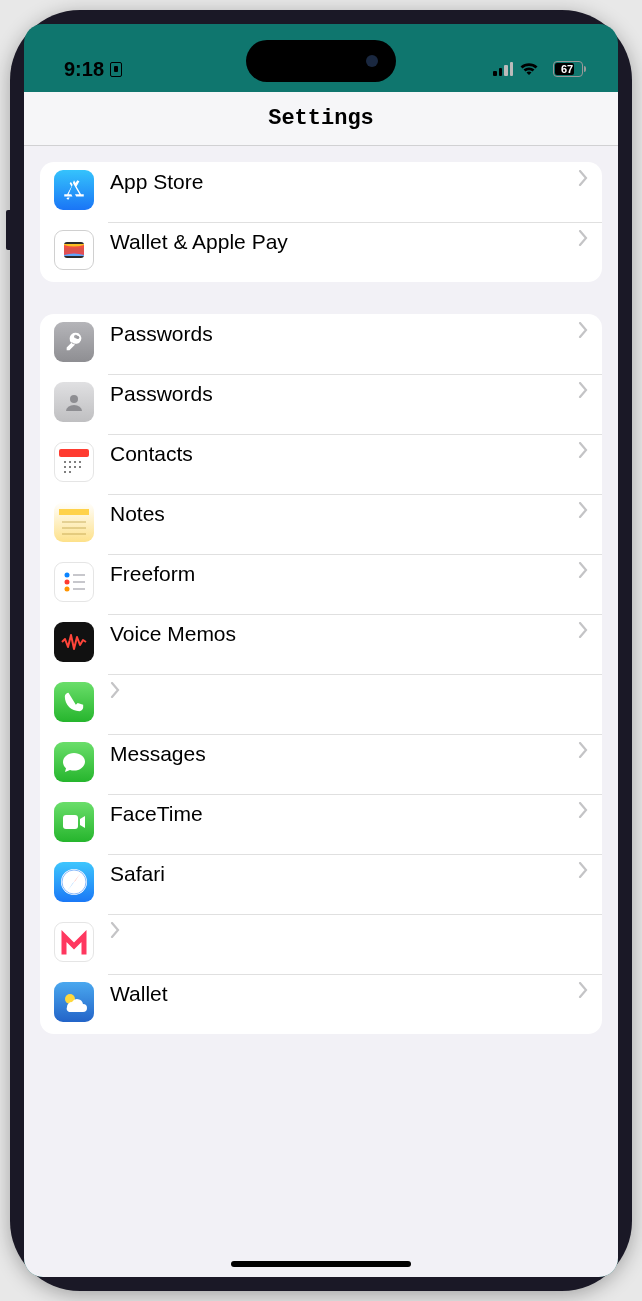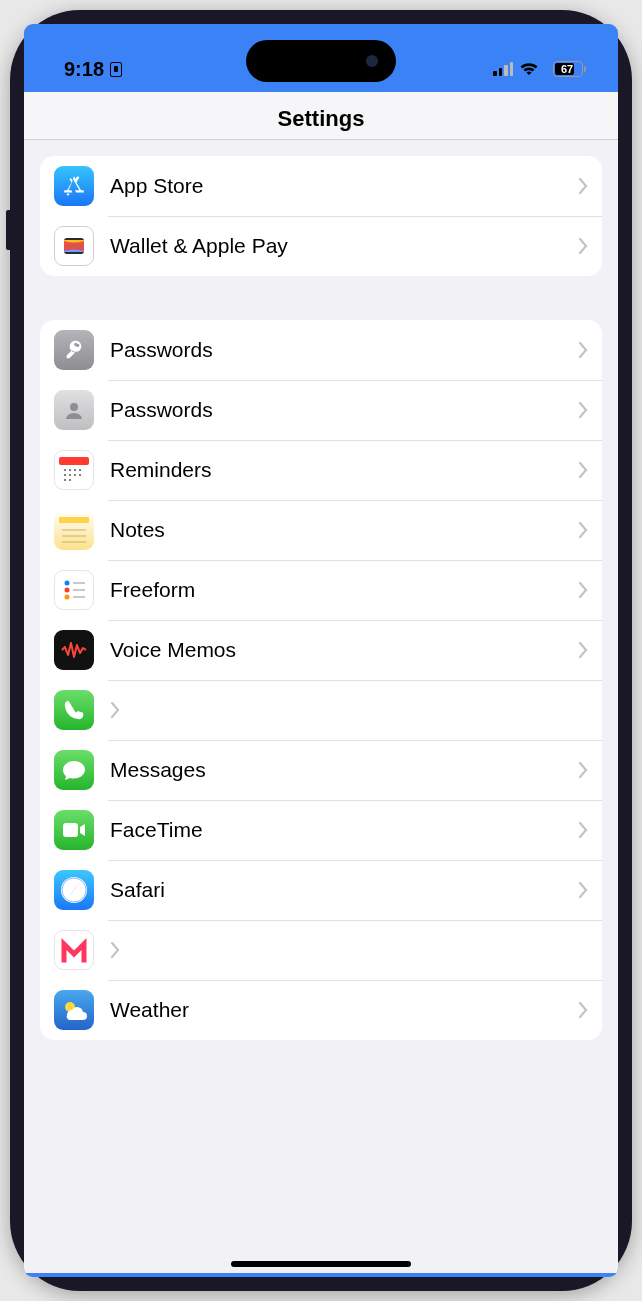--- a/index.html
+++ b/index.html
@@ -25,22 +25,22 @@
       left: -4px;
       top: 200px;
       width: 4px;
       height: 40px;
       background: #1a1826;
       border-radius: 2px 0 0 2px;
     }
     .screen {
       width: 100%;
       height: 100%;
-      background: #3b82f6;
-      border-radius: 9px;
+      background: #0f766e;
+      border-radius: 19px;
       overflow: hidden;
       position: relative;
     }
     .dynamic-island {
       position: absolute;
       top: 16px;
       left: 50%;
       transform: translateX(-50%);
       width: 150px;
       height: 42px;
@@ -89,43 +89,44 @@
     }
     .battery-tip {
       width: 2px; height: 6px; background: #999; margin-left: 1px; border-radius: 0 2px 2px 0;
     }
     .battery-text {
       position: absolute; left: 0; right: 2px; text-align: center;
       font-size: 11px; font-weight: 700; color: #fff; z-index: 1;
     }
     .header {
       text-align: center;
-      padding: 14px 0 7px;
+      padding: 14px 0 14px;
       font-size: 22px;
       font-weight: 600;
       color: #000;
       background: #f6f6f8;
       border-bottom: 0.5px solid rgba(0,0,0,0.15);
+      font-family: Liberation Mono, monospace;
     }
     .content {
       background: #f2f1f6;
       padding: 0 16px;
       height: calc(100% - 120px);
       overflow-y: hidden;
     }
     .group {
       background: #fff;
       border-radius: 14px;
-      margin-top: 44px;
+      margin-top: 32px;
       overflow: hidden;
     }
     .group:first-child { margin-top: 16px; }
     .row {
       display: flex;
-      align-items: center;
+      align-items: flex-start;
       min-height: 60px;
       padding: 8px 14px 8px 14px;
       position: relative;
     }
     .row:not(:last-child)::after {
       content: '';
       position: absolute;
       left: 68px; right: 0; bottom: 0;
       height: 0.5px;
       background: rgba(0,0,0,0.12);
@@ -278,21 +279,21 @@
                   <circle cx="24" cy="18" r="1"></circle>
                   <circle cx="9" cy="23" r="1"></circle>
                   <circle cx="14" cy="23" r="1"></circle>
                   <circle cx="19" cy="23" r="1"></circle>
                   <circle cx="24" cy="23" r="1"></circle>
                   <circle cx="9" cy="28" r="1"></circle>
                   <circle cx="14" cy="28" r="1"></circle>
                 </g>
               </svg>
           </span>
-          <span class="label">Reminders</span>
+          <span class="label">Contacts</span>
           <svg class="chevron" viewBox="0 0 10 16">
               <path d="M2 1 L8 8 L2 15" stroke="currentColor" stroke-width="2.2" fill="none" stroke-linecap="round"></path>
             </svg>
         </div>
         <div class="row">
           <span class="app-icon" style="background:linear-gradient(180deg,#fff,#fde18a)">
             <svg width="36" height="36" viewBox="0 0 36 36">
                 <rect x="3" y="5" width="30" height="6" fill="#ffd24a"></rect>
                 <line x1="6" y1="18" x2="30" y2="18" stroke="#bfa24a" stroke-width="0.8"></line>
                 <line x1="6" y1="24" x2="30" y2="24" stroke="#bfa24a" stroke-width="0.8"></line>
@@ -390,21 +391,21 @@
               <path d="M2 1 L8 8 L2 15" stroke="currentColor" stroke-width="2.2" fill="none" stroke-linecap="round"></path>
             </svg>
         </div>
         <div class="row">
           <span class="app-icon" style="background:linear-gradient(180deg,#4aa8ef,#2364c8)">
             <svg width="30" height="26" viewBox="0 0 30 26">
                 <circle cx="11" cy="10" r="5" fill="#ffd83d"></circle>
                 <path d="M8 18 a5 5 0 0 1 5-5 a6 6 0 0 1 11 2 a4 4 0 0 1 0 8 H10 a4 4 0 0 1 -2-5 Z" fill="#fff"></path>
               </svg>
           </span>
-          <span class="label">Weather</span>
+          <span class="label">Wallet</span>
           <svg class="chevron" viewBox="0 0 10 16">
               <path d="M2 1 L8 8 L2 15" stroke="currentColor" stroke-width="2.2" fill="none" stroke-linecap="round"></path>
             </svg>
         </div>
       </div>
 
     </div>
 
     <div class="home-indicator"></div>
   </div>

